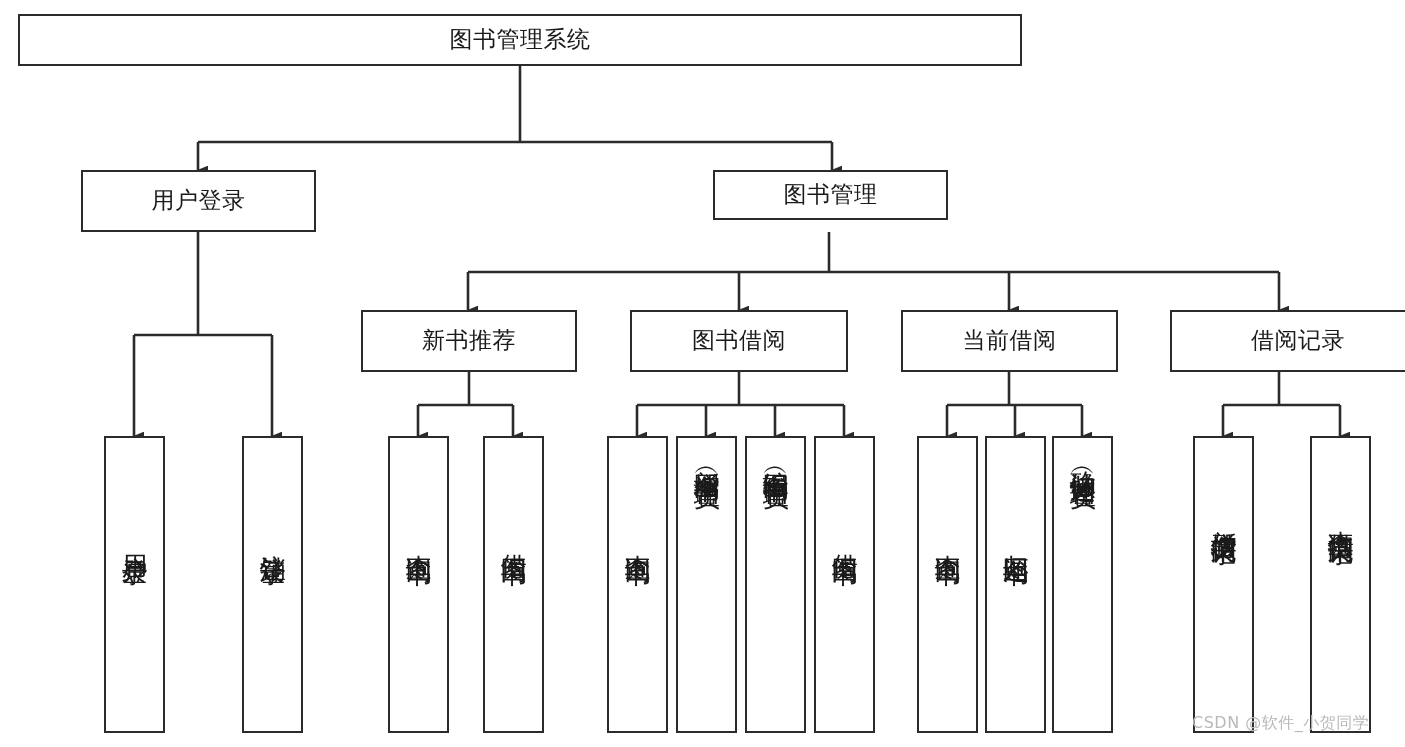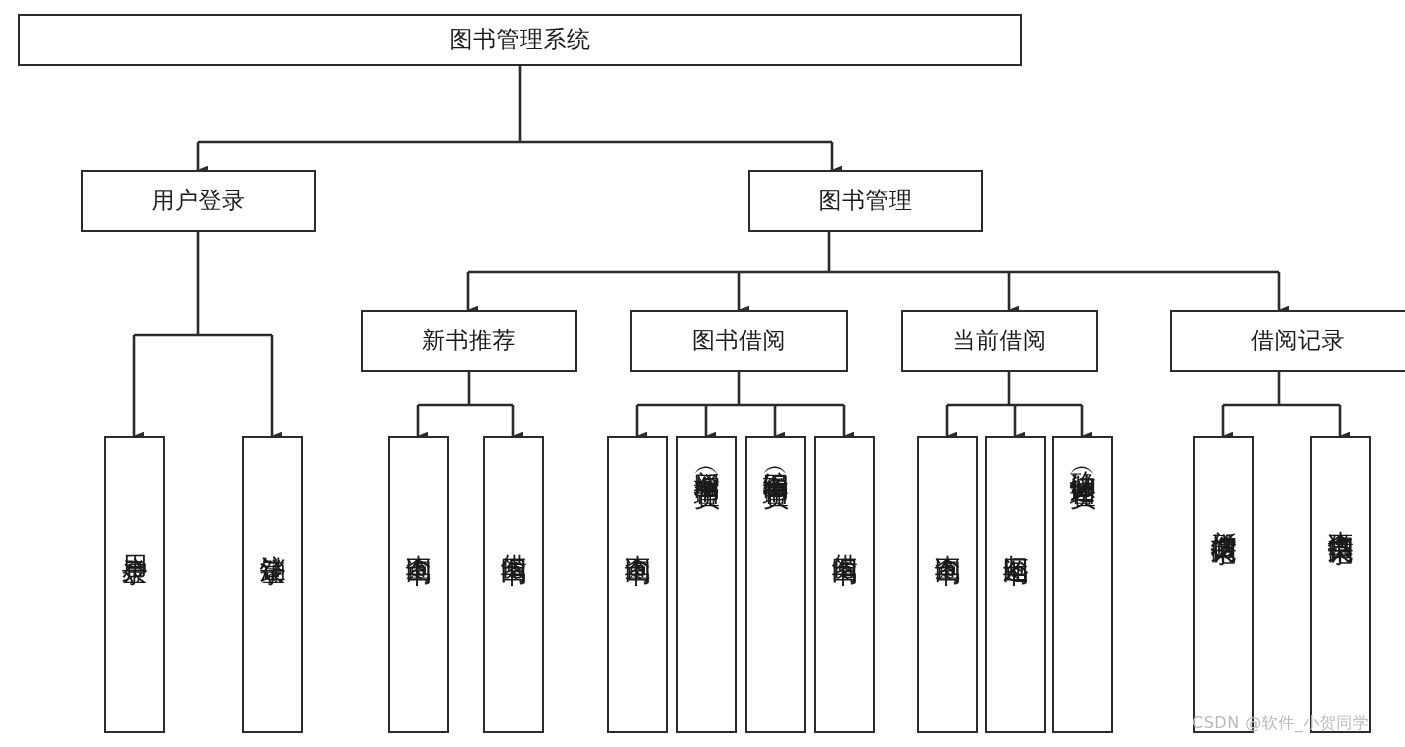--- a/index.html
+++ b/index.html
@@ -132,31 +132,31 @@
     </g>
   </svg>
 
   <div class="node root" style="left:18px; top:14px; width:1004px; height:52px;">
     <span class="lbl">图书管理系统</span>
   </div>
 
   <div class="node horiz" style="left:81px; top:170px; width:235px; height:62px;">
     <span class="lbl">用户登录</span>
   </div>
-  <div class="node horiz" style="left:748px; top:170px; width:235px; height:62px;">
+  <div class="node horiz" style="left:713px; top:170px; width:235px; height:50px;">
     <span class="lbl">图书管理</span>
   </div>
 
   <div class="node horiz" style="left:630px; top:310px; width:218px; height:62px;">
     <span class="lbl">图书借阅</span>
   </div>
   <div class="node horiz" style="left:361px; top:310px; width:216px; height:62px;">
     <span class="lbl">新书推荐</span>
   </div>
-  <div class="node horiz" style="left:901px; top:310px; width:197px; height:62px;">
+  <div class="node horiz" style="left:901px; top:310px; width:217px; height:62px;">
     <span class="lbl">当前借阅</span>
   </div>
   <div class="node horiz" style="left:1170px; top:310px; width:256px; height:62px;">
     <span class="lbl">借阅记录</span>
   </div>
 
   <div class="node vert short" style="left:104px; top:436px; width:61px; height:297px;">
     <span class="lbl">用户登录</span>
   </div>
   <div class="node vert short" style="left:242px; top:436px; width:61px; height:297px;">

